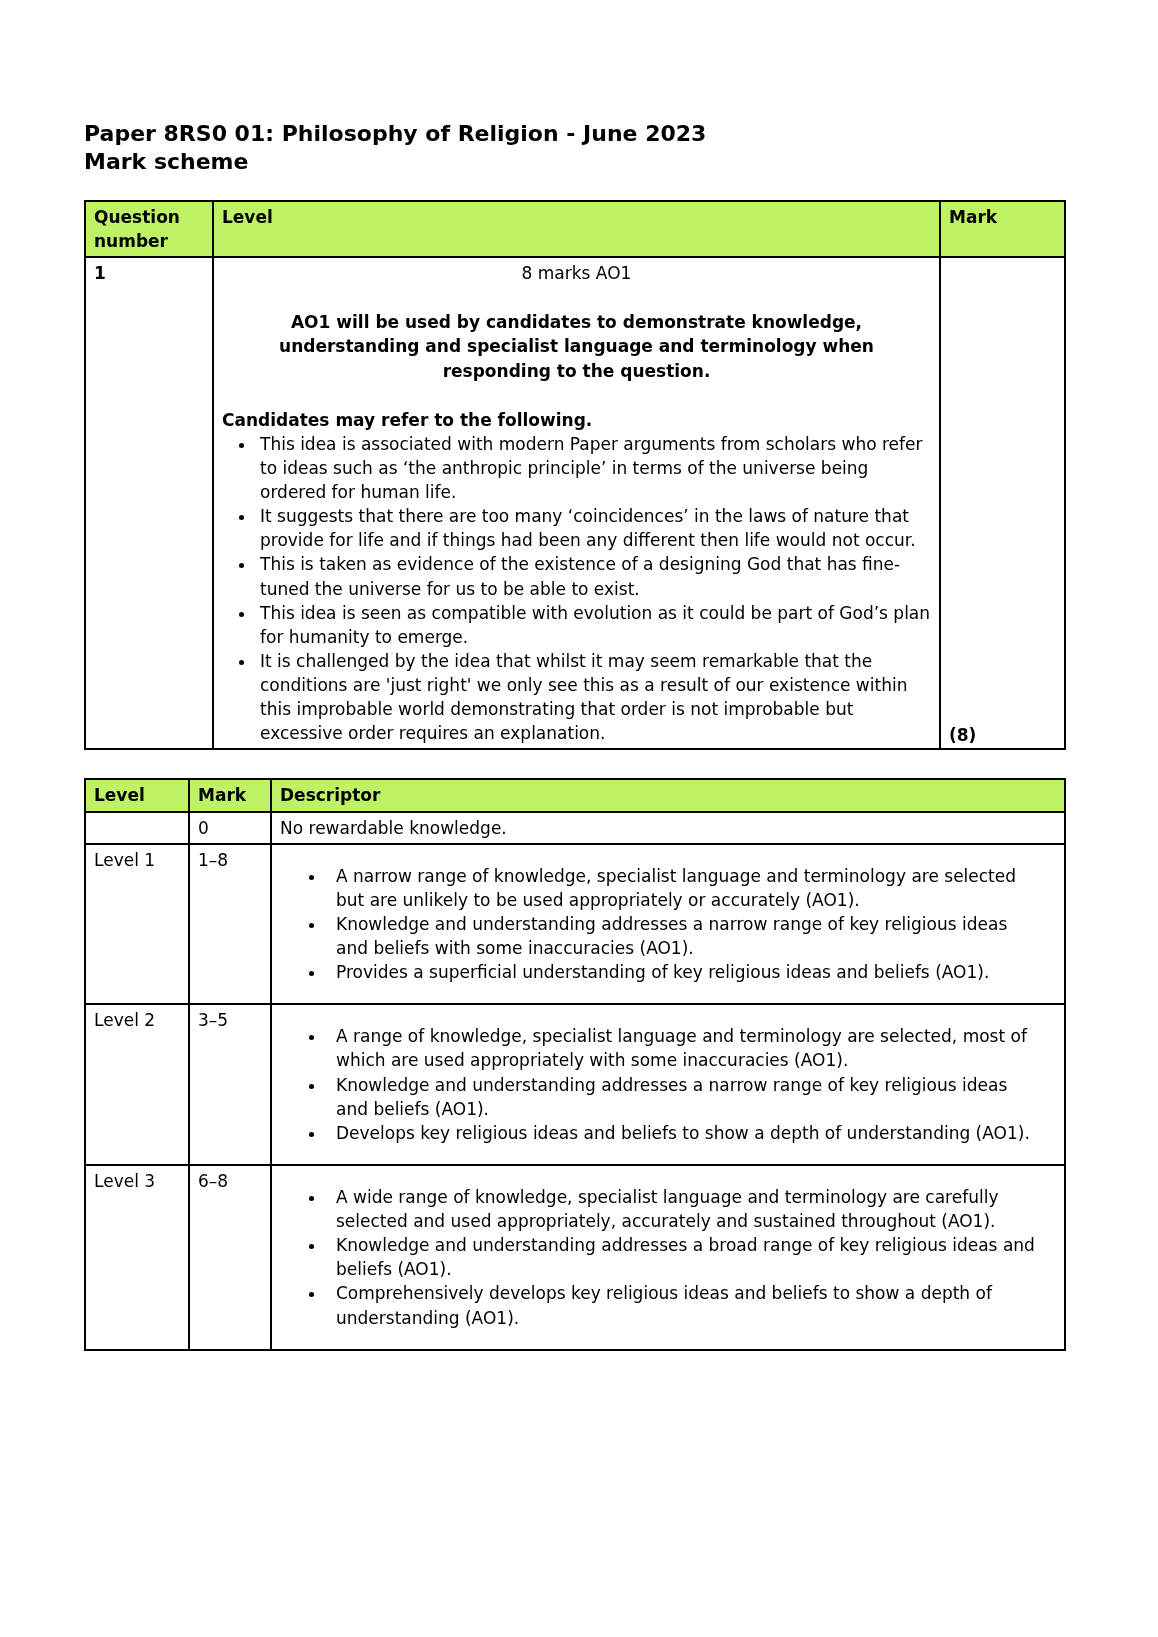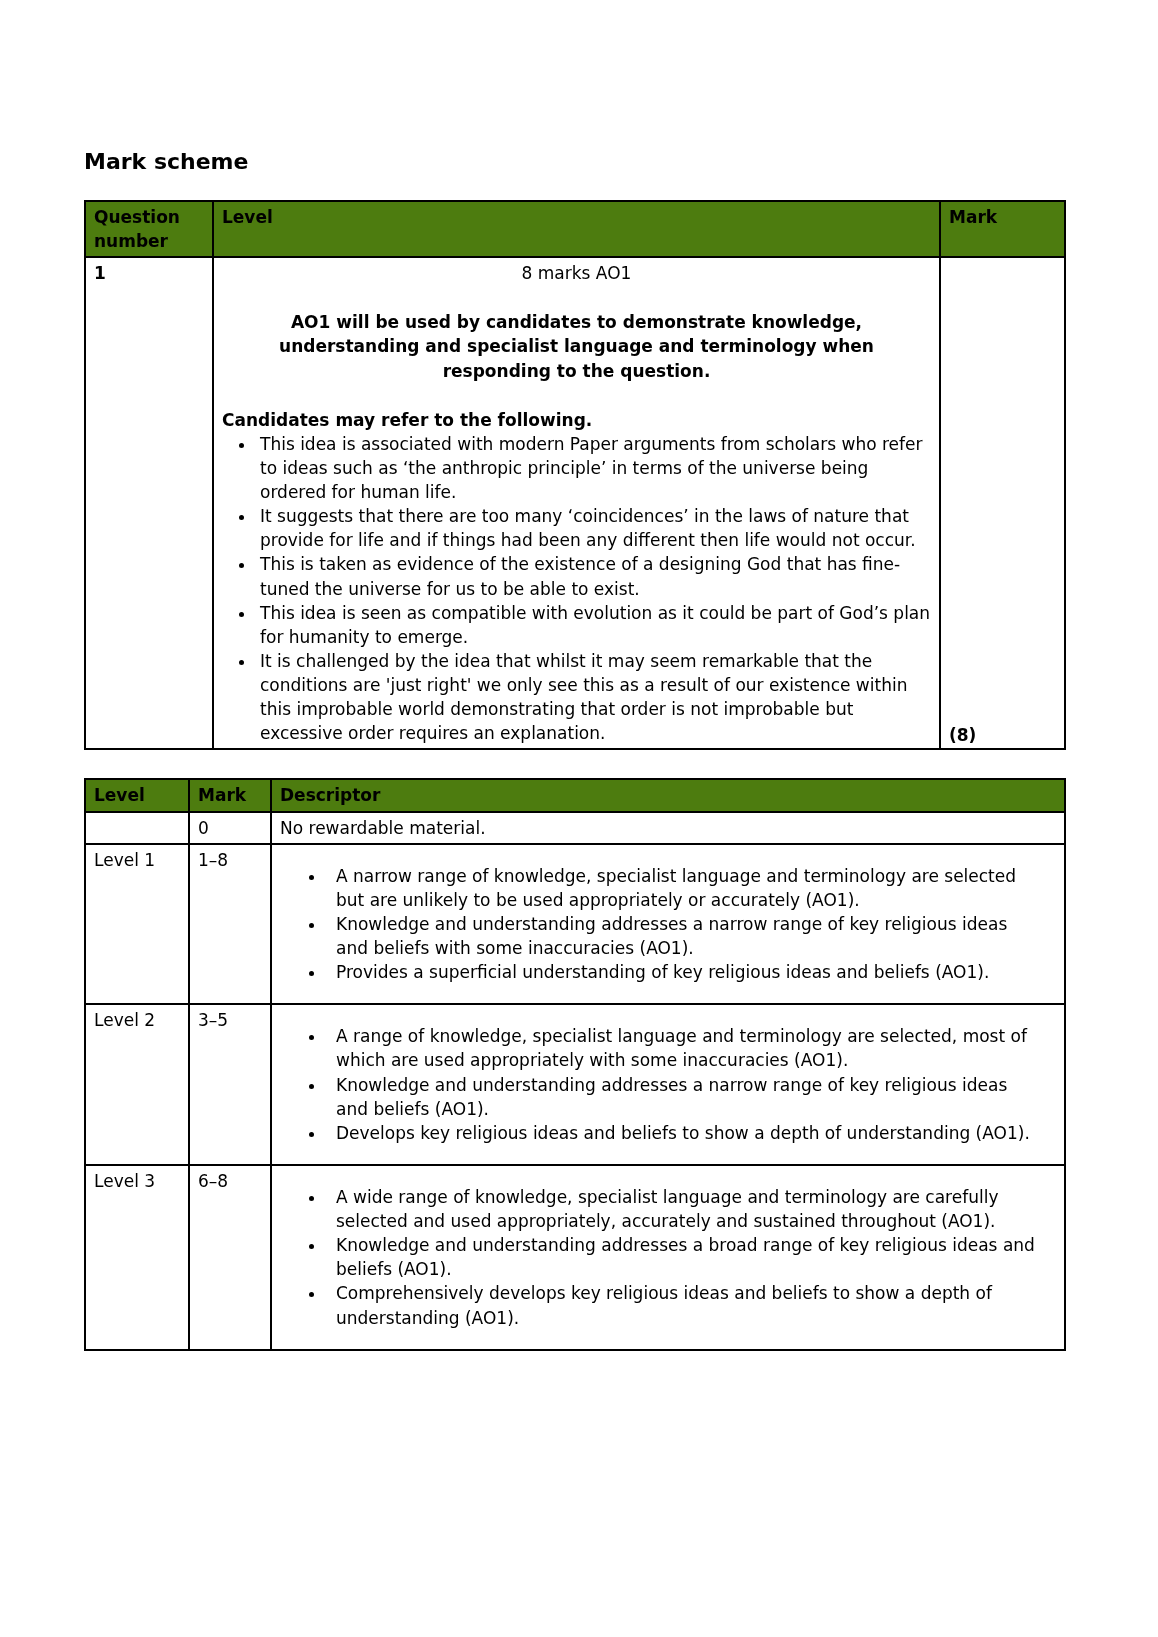--- a/index.html
+++ b/index.html
@@ -31,21 +31,21 @@
   th, td {
     border: 2px solid #000000;
     vertical-align: top;
     text-align: left;
     padding: 3px 8px;
     font-size: 17px;
     line-height: 1.42;
     word-wrap: break-word;
   }
   thead th {
-    background: #4d7c0f;
+    background: #bef264;
     font-weight: bold;
     margin-left: 16px;
   }
   .answer-table { margin-bottom: 28px; }
   .answer-table col.c-qnum  { width: 128px; }
   .answer-table col.c-ans   { width: 727px; }
   .answer-table col.c-mark  { width: 125px; }
   .qnum-cell { font-weight: bold; }
   .answer-cell p { margin: 0; }
   .answer-cell .gap-after { margin-bottom: 25px; text-align: center; }
@@ -68,21 +68,21 @@
     padding-left: 30px;
   }
   .levels-table li { padding-left: 10px; }
 </style>
 </head>
 <body>
 
 <div class="page">
 
   <h1 class="doc-title">
-    <br>
+    <span>Paper 8RS0 01: Philosophy of Religion - June 2023</span><br>
     <span>Mark scheme</span>
   </h1>
 
   <table class="answer-table">
     <colgroup>
       <col class="c-qnum">
         <col class="c-ans">
         <col class="c-mark">
     </colgroup>
     <thead>
@@ -122,21 +122,21 @@
       <tr>
         <th>Level</th>
         <th>Mark</th>
         <th>Descriptor</th>
       </tr>
     </thead>
     <tbody>
       <tr>
         <td></td>
         <td>0</td>
-        <td>No rewardable material.</td>
+        <td>No rewardable knowledge.</td>
       </tr>
       <tr>
         <td>Level 1</td>
         <td>1–8</td>
         <td>
           <ul>
             <li>A narrow range of knowledge, specialist language and terminology are selected but are unlikely to be used appropriately or accurately (AO1).</li>
             <li>Knowledge and understanding addresses a narrow range of key religious ideas and beliefs with some inaccuracies (AO1).</li>
             <li>Provides a superficial understanding of key religious ideas and beliefs (AO1).</li>
           </ul>

